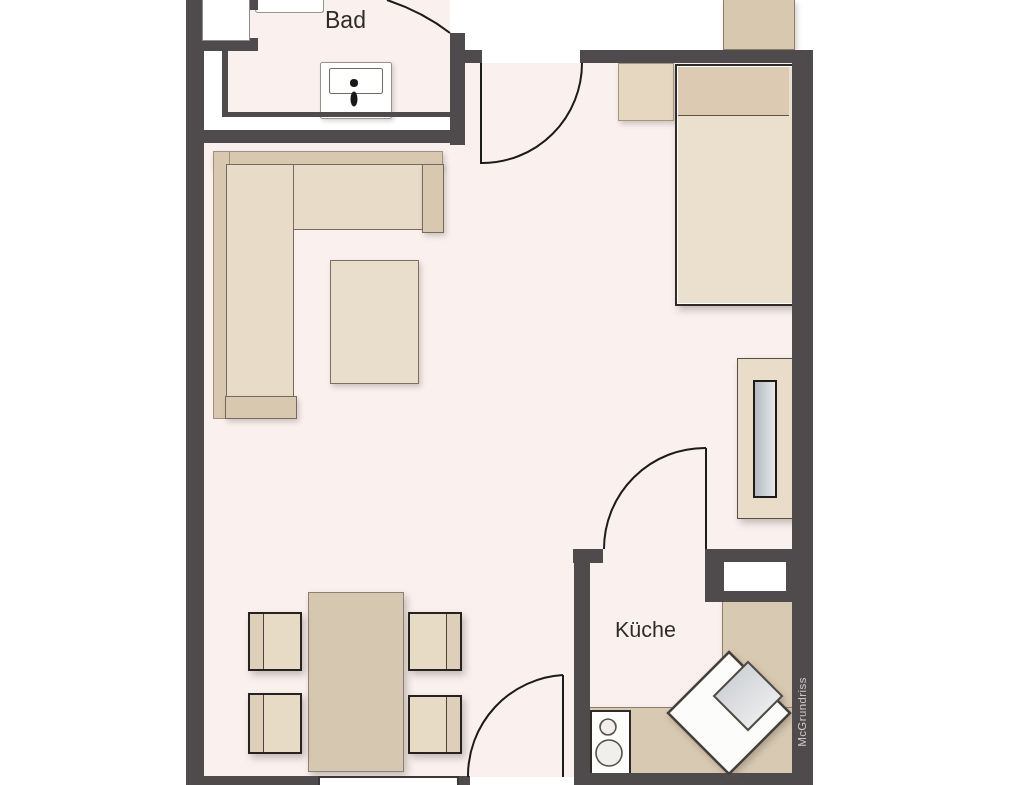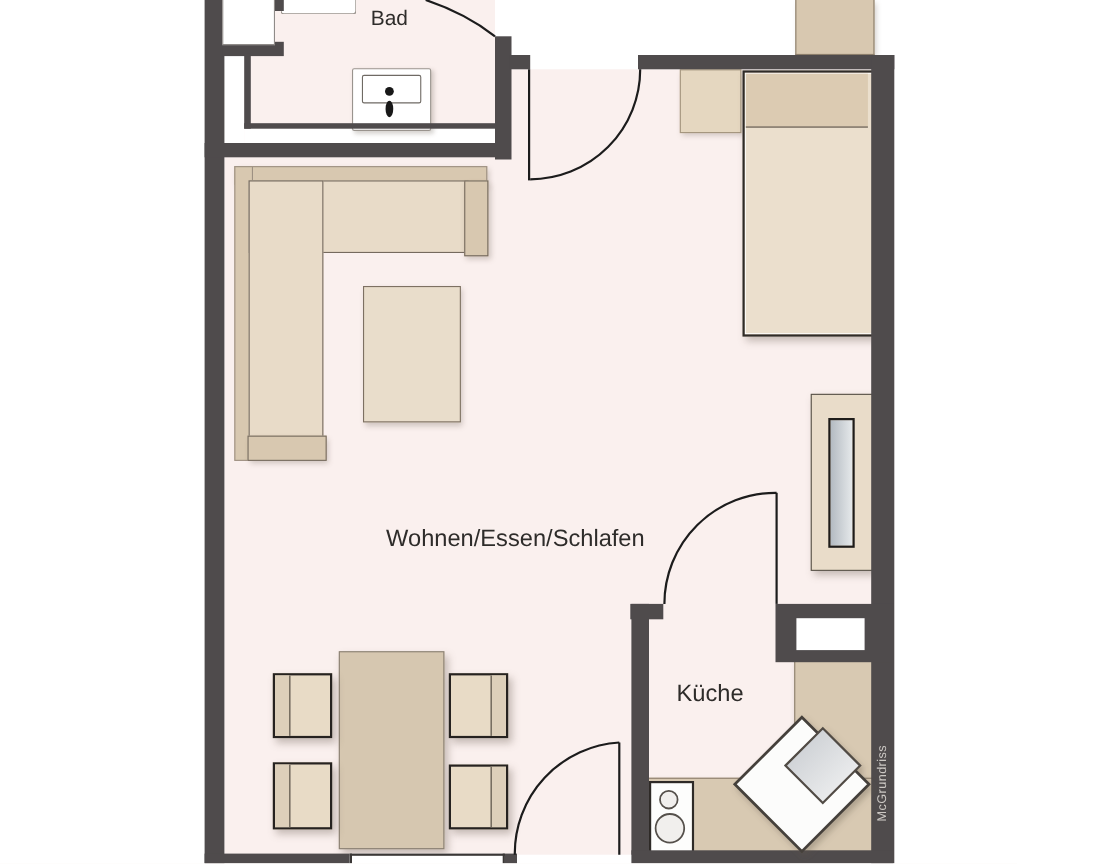--- a/index.html
+++ b/index.html
@@ -141,18 +141,17 @@
       <circle cx="608" cy="727" r="8"></circle>
       <circle cx="609" cy="753" r="13"></circle>
     </g>
 
     <g filter="url(#ds)">
       <polygon points="729,652 790,713 729,774 668,713" fill="#fcfcfb" stroke="#45403b" stroke-width="2.5"></polygon>
       <polygon points="748,662 782,696 748,730 714,696" fill="url(#seatGrad)" stroke="#514b45" stroke-width="2"></polygon>
     </g>
   </svg>
 
-  <div class="abs room-label" style="left:337px;top:7px;font-size:19px;text-align:right;">Bad</div>
-  <div class="abs room-label" style="left:351px;top:477px;">Wohnen/Essen/Schlafen</div>
+  <div class="abs room-label" style="left:325px;top:7px;font-size:23px;text-align:right;">Bad</div>
   <div class="abs room-label" style="left:615px;top:618px;">Küche</div>
   <div class="abs watermark" style="left:742px;top:706px;">McGrundriss</div>
 
 </div>
 
 </body></html>

